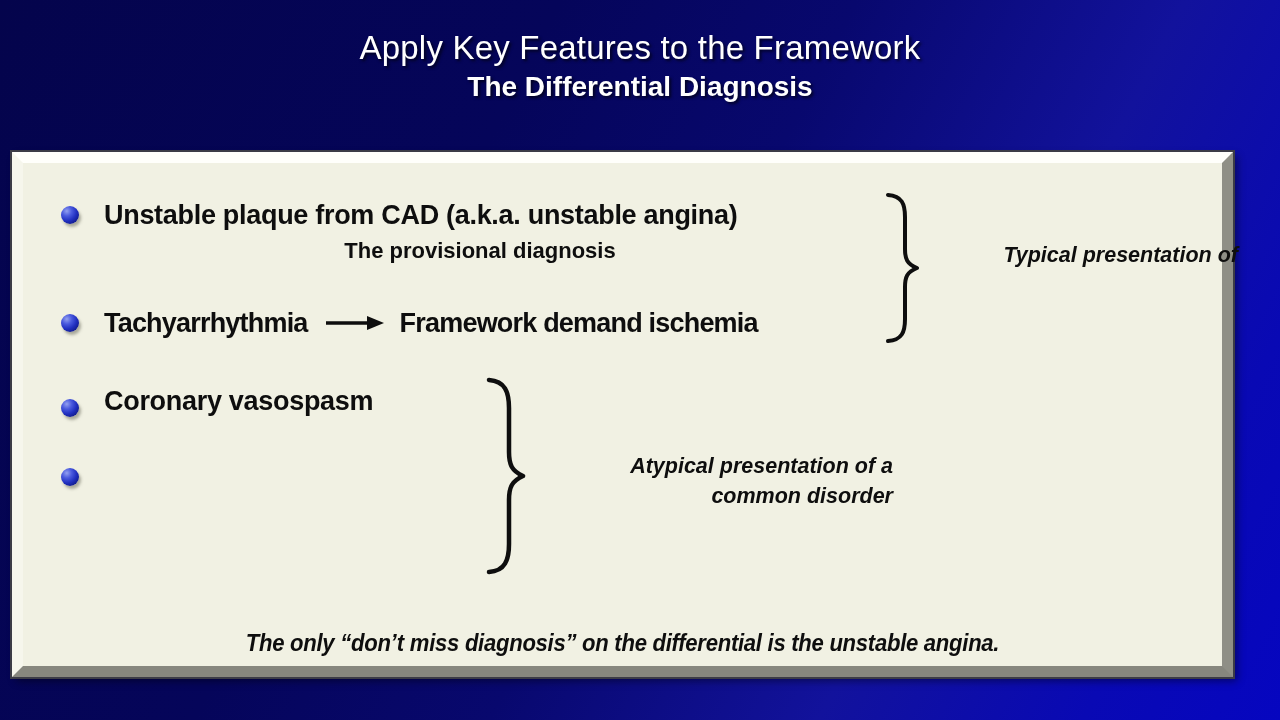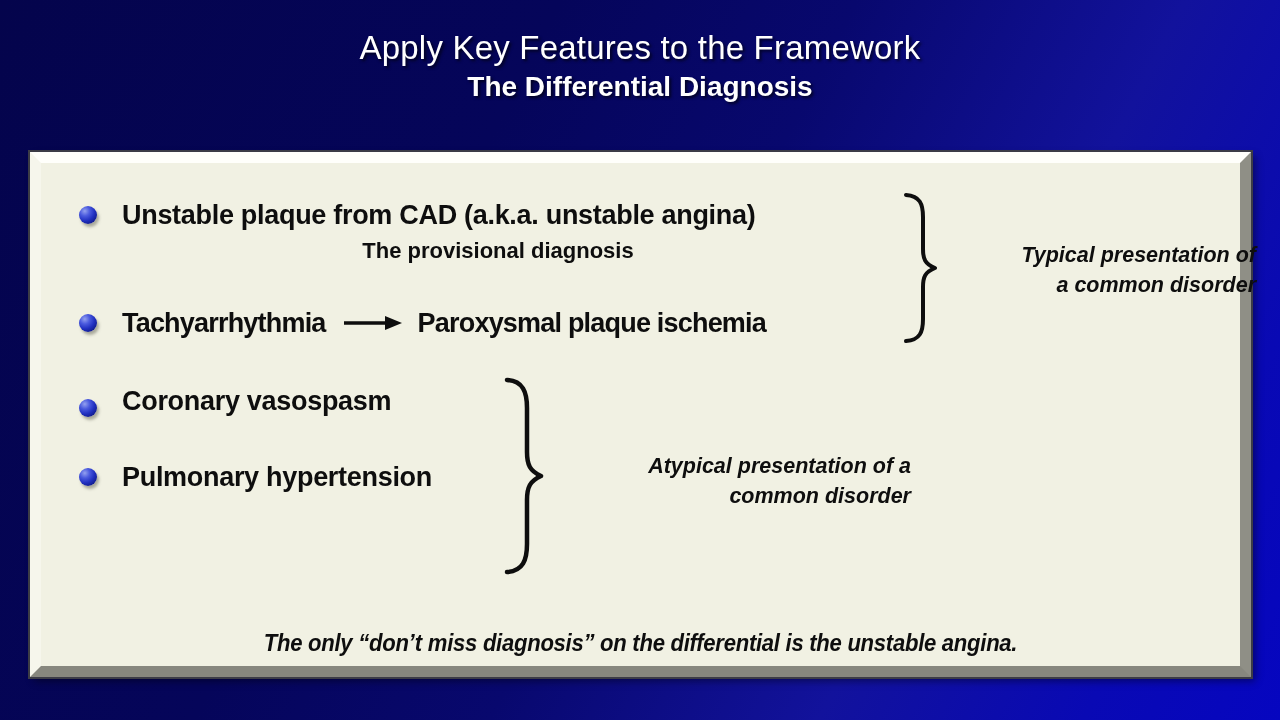--- a/index.html
+++ b/index.html
@@ -19,21 +19,21 @@
     font-size:33px; font-weight:400; line-height:42px;
     text-shadow:2px 2px 3px rgba(0,0,0,.65);
     letter-spacing:.2px;
   }
   .title-line2 {
     font-size:28px; font-weight:700; line-height:36px;
     text-shadow:2px 2px 3px rgba(0,0,0,.65);
   }
   
   .panel {
-    position:absolute; left:30px; top:152px;
+    position:absolute; left:12px; top:152px;
     width:1221px; height:525px;
     background:#f1f1e3;
     border:11px solid;
     border-color:#fffffb #8f8f86 #87877e #f6f6ec;
     box-shadow:0 0 0 2px #3c3c46, 4px 4px 8px rgba(0,0,0,.45);
   }
   
   .row {
     position:absolute; left:38px; height:36px;
     display:flex; align-items:center;
@@ -91,38 +91,36 @@
     </div>
     <div class="caption">The provisional diagnosis</div>
 
     <div class="row row-condensed" style="top:142px;">
       <span class="bullet"></span>
       <span class="item-label">Tachyarrhythmia</span>
       <svg class="arrow" width="62" height="20" viewBox="0 0 62 20">
         <line x1="2" y1="10" x2="45" y2="10" stroke="#0e0e0e" stroke-width="3.6"></line>
         <path d="M43 3 L60 10 L43 17 Z" fill="#0e0e0e"></path>
       </svg>
-      <span class="item-label">Paroxysmal plaque ischemia</span>
+      <span class="item-label">Framework demand ischemia</span>
     </div>
 
     <div class="row" style="top:218px;align-items:flex-end;">
       <span class="bullet"></span>
       <span class="item-label">Coronary vasospasm</span>
     </div>
     <div class="row" style="top:296px;">
       <span class="bullet"></span>
-      <span class="item-label">Pulmonary hypertension</span>
     </div>
 
     <svg class="brace" style="left:862px; top:28px;" width="36" height="154" viewBox="0 0 36 154">
       <path d="M3 4 C17 5 20 13 20 26 L20 58 C20 68 22 73 32 77 C22 81 20 86 20 96 L20 128 C20 141 17 149 3 150" fill="none" stroke="#0e0e0e" stroke-width="4" stroke-linecap="round" stroke-linejoin="round"></path>
     </svg>
     <div class="group-label" style="left:905px; top:77px; width:310px;">
       <div>Typical presentation of</div>
-      <div>a common disorder</div>
     </div>
 
     <svg class="brace" style="left:462px; top:213px;" width="42" height="200" viewBox="0 0 42 200">
       <path d="M4 4 C20 5 24 16 24 32 L24 76 C24 89 27 95 38 100 C27 105 24 111 24 124 L24 168 C24 184 20 195 4 196" fill="none" stroke="#0e0e0e" stroke-width="4.5" stroke-linecap="round" stroke-linejoin="round"></path>
     </svg>
     <div class="group-label" style="left:510px; top:288px; width:360px;">
       <div>Atypical presentation of a</div>
       <div>common disorder</div>
     </div>
 

